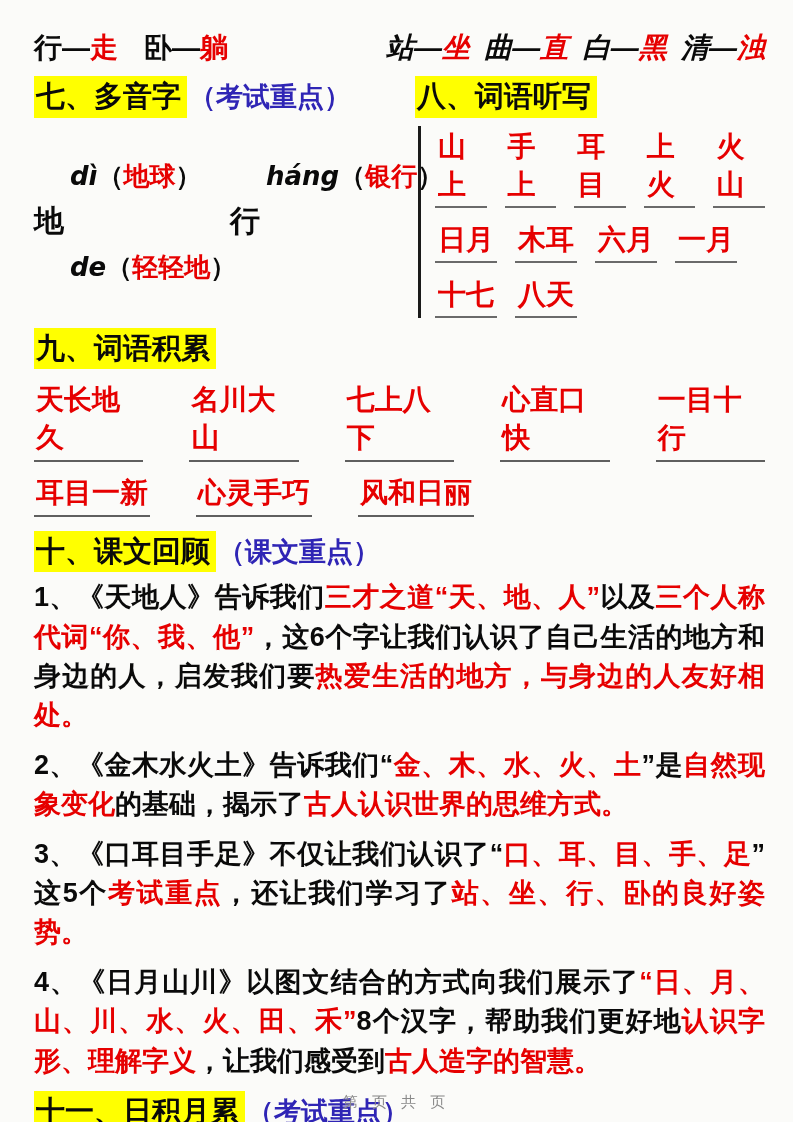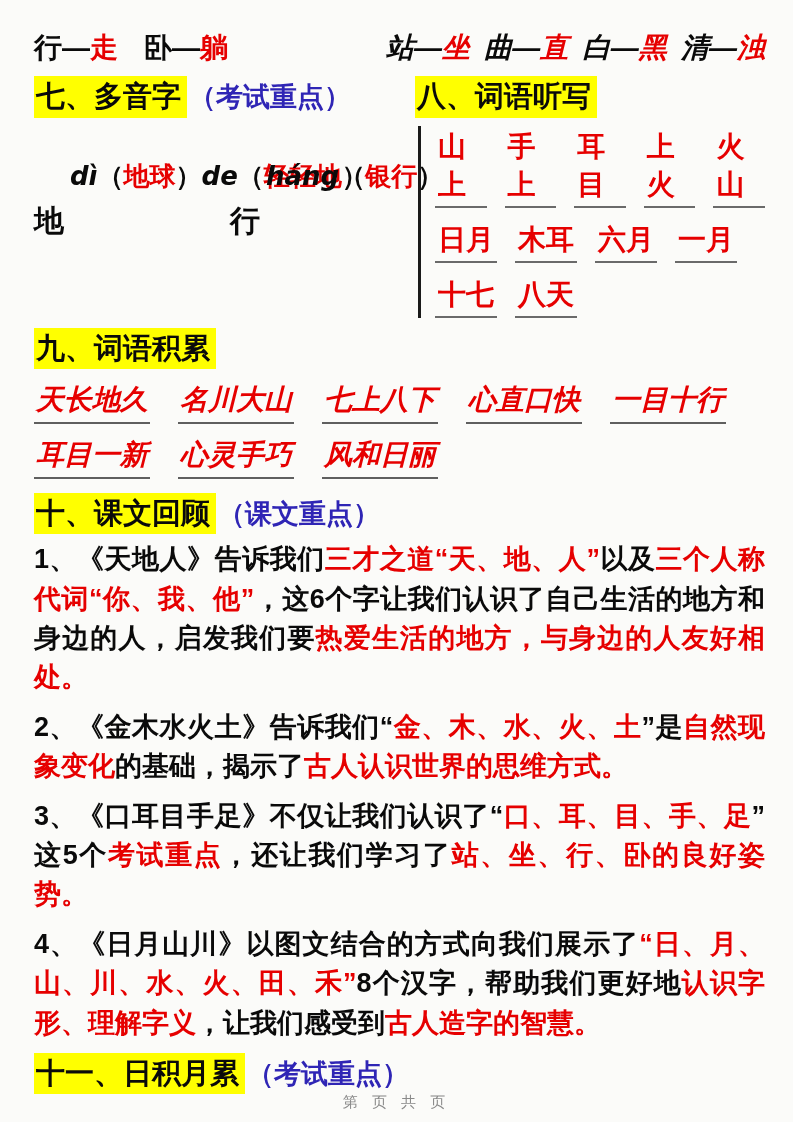--- a/index.html
+++ b/index.html
@@ -33,31 +33,31 @@
   .hl{background:var(--hl);padding:2px 6px 3px 2px;display:inline-block;}
   .note{color:var(--blue);font-size:27px;margin-left:2px;}
 
   
   .poly-dict{display:flex;margin-top:8px;min-height:132px;}
   .poly{display:flex;align-items:center;}
   .poly-1{width:196px;}
   .poly-2{width:188px;}
   .pchar{font-size:30px;}
   .brace-svg{margin:0 4px 0 2px;}
-  .readings{display:flex;flex-direction:row;justify-content:space-between;height:126px;}
+  .readings{display:flex;flex-direction:column;justify-content:space-between;height:126px;}
   .reading{font-size:26px;white-space:nowrap;}
   .pinyin{font-style:italic;font-family:"DejaVu Sans",sans-serif;}
   .paren{font-weight:700;}
   .dict{flex:1;border-left:3px solid #1a1a1a;padding:2px 0 0 14px;display:flex;flex-direction:column;gap:13px;}
   .drow{display:flex;gap:18px;}
   .dword{font-size:28px;color:var(--red);border-bottom:2.5px solid var(--uline);padding:0 3px 2px;}
 
   
   .idioms{margin-top:10px;}
-  .irow{display:flex;gap:28px;margin-top:12px;font-style:italic;}
+  .irow{display:flex;gap:46px;margin-top:12px;}
   .iword{font-size:28px;color:var(--red);border-bottom:2.5px solid #5f5f5f;padding:0 2px 3px;}
 
   
   .paras{margin-top:6px;}
   .para{font-size:27px;line-height:1.46;text-align:justify;margin:0 0 10px 0;}
 
   .footer{
     position:absolute;left:0;right:0;bottom:10px;text-align:center;
     color:var(--footer);font-size:15px;font-weight:400;letter-spacing:5px;
     font-family:"Liberation Sans","DejaVu Sans",sans-serif;

